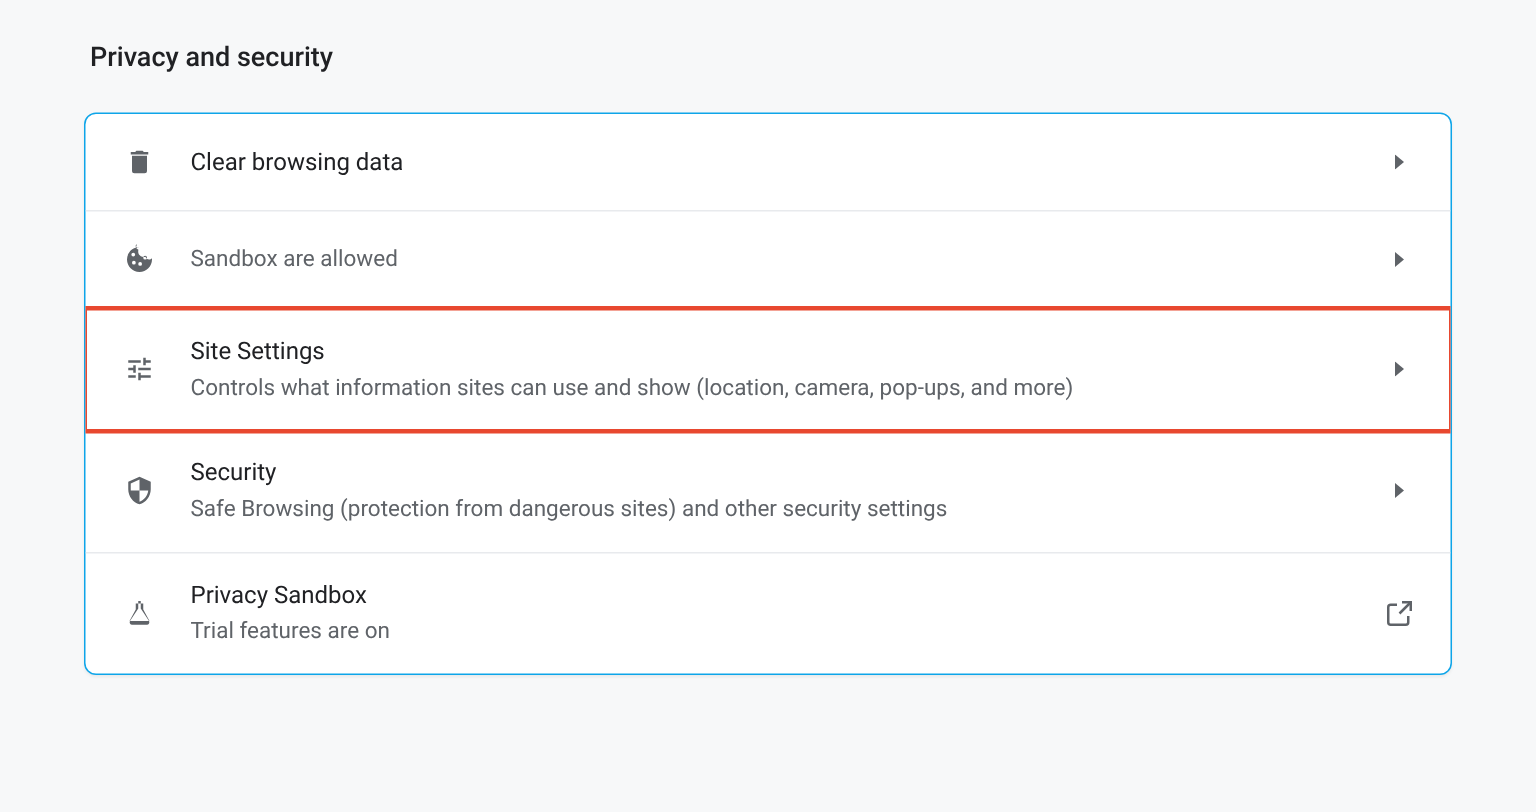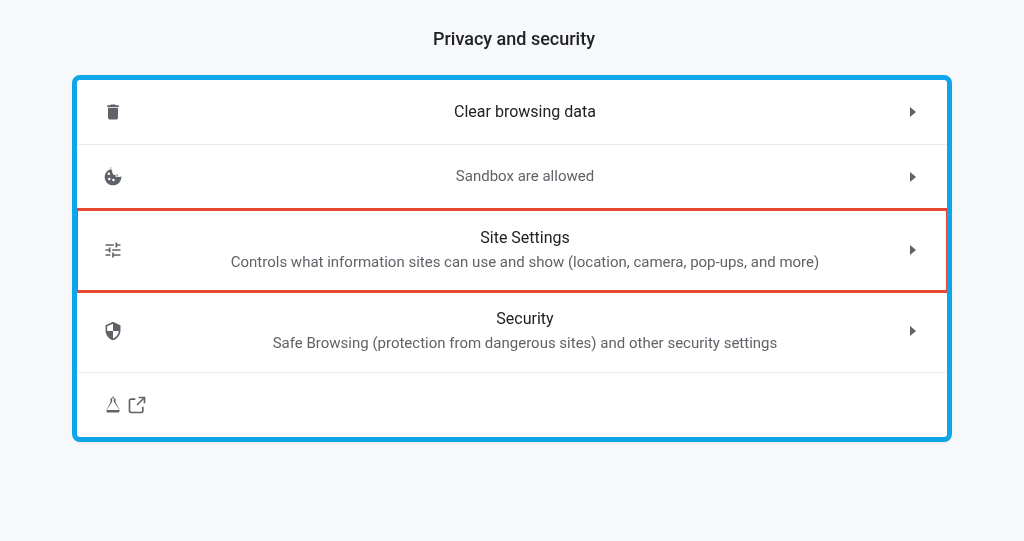--- a/index.html
+++ b/index.html
@@ -3,31 +3,31 @@
   <meta charset="utf-8">
   <style>
     * { box-sizing: border-box; margin: 0; padding: 0; }
     body {
       font-family: Roboto, Arial, sans-serif;
       background: #f7f8f9;
       width: 1024px;
       height: 541px;
       color: #202124;
     }
-    .container { padding: 28px 72px; text-align: center; }
+    .container { padding: 28px 56px; }
     .section-title {
       font-size: 18px;
       font-weight: 500;
       color: #202124;
       margin-bottom: 26px;
       padding-left: 4px;
     }
     .card {
       background: #fff;
-      border: 5px solid #0ea5e9;
+      border: 1px solid #0ea5e9;
       border-radius: 8px;
       box-shadow: 0 1px 2px rgba(60,64,67,.08);
       overflow: hidden;
     }
     .row {
       display: flex;
       align-items: center;
       padding: 18px 24px 18px 22px;
       border-bottom: 1px solid #e8eaed;
       cursor: pointer;
@@ -148,20 +148,24 @@
           </svg>
       </span>
     </div>
 
     <div class="row">
       <span class="row-icon">
         <svg width="20" height="20" viewBox="0 0 24 24" fill="currentColor">
             <path d="M13 2v6.09l6.61 9.92A2 2 0 0 1 17.95 21H6.05a2 2 0 0 1-1.66-2.99L11 8.09V2h2zm-2 2H9v4.7L4 18h16l-5-9.3V4h-2z"></path>
           </svg>
       </span>
+      <div class="row-text">
+        <div class="row-title">Privacy Sandbox</div>
+        <div class="row-sub">Trial features are on</div>
+      </div>
       <span class="row-arrow">
         <svg width="20" height="20" viewBox="0 0 24 24" fill="none" stroke="currentColor" stroke-width="2">
             <path d="M14 3h7v7"></path>
             <path d="M21 3l-9 9"></path>
             <path d="M19 14v5a2 2 0 0 1-2 2H5a2 2 0 0 1-2-2V7a2 2 0 0 1 2-2h5"></path>
           </svg>
       </span>
     </div>
 
   </div>

